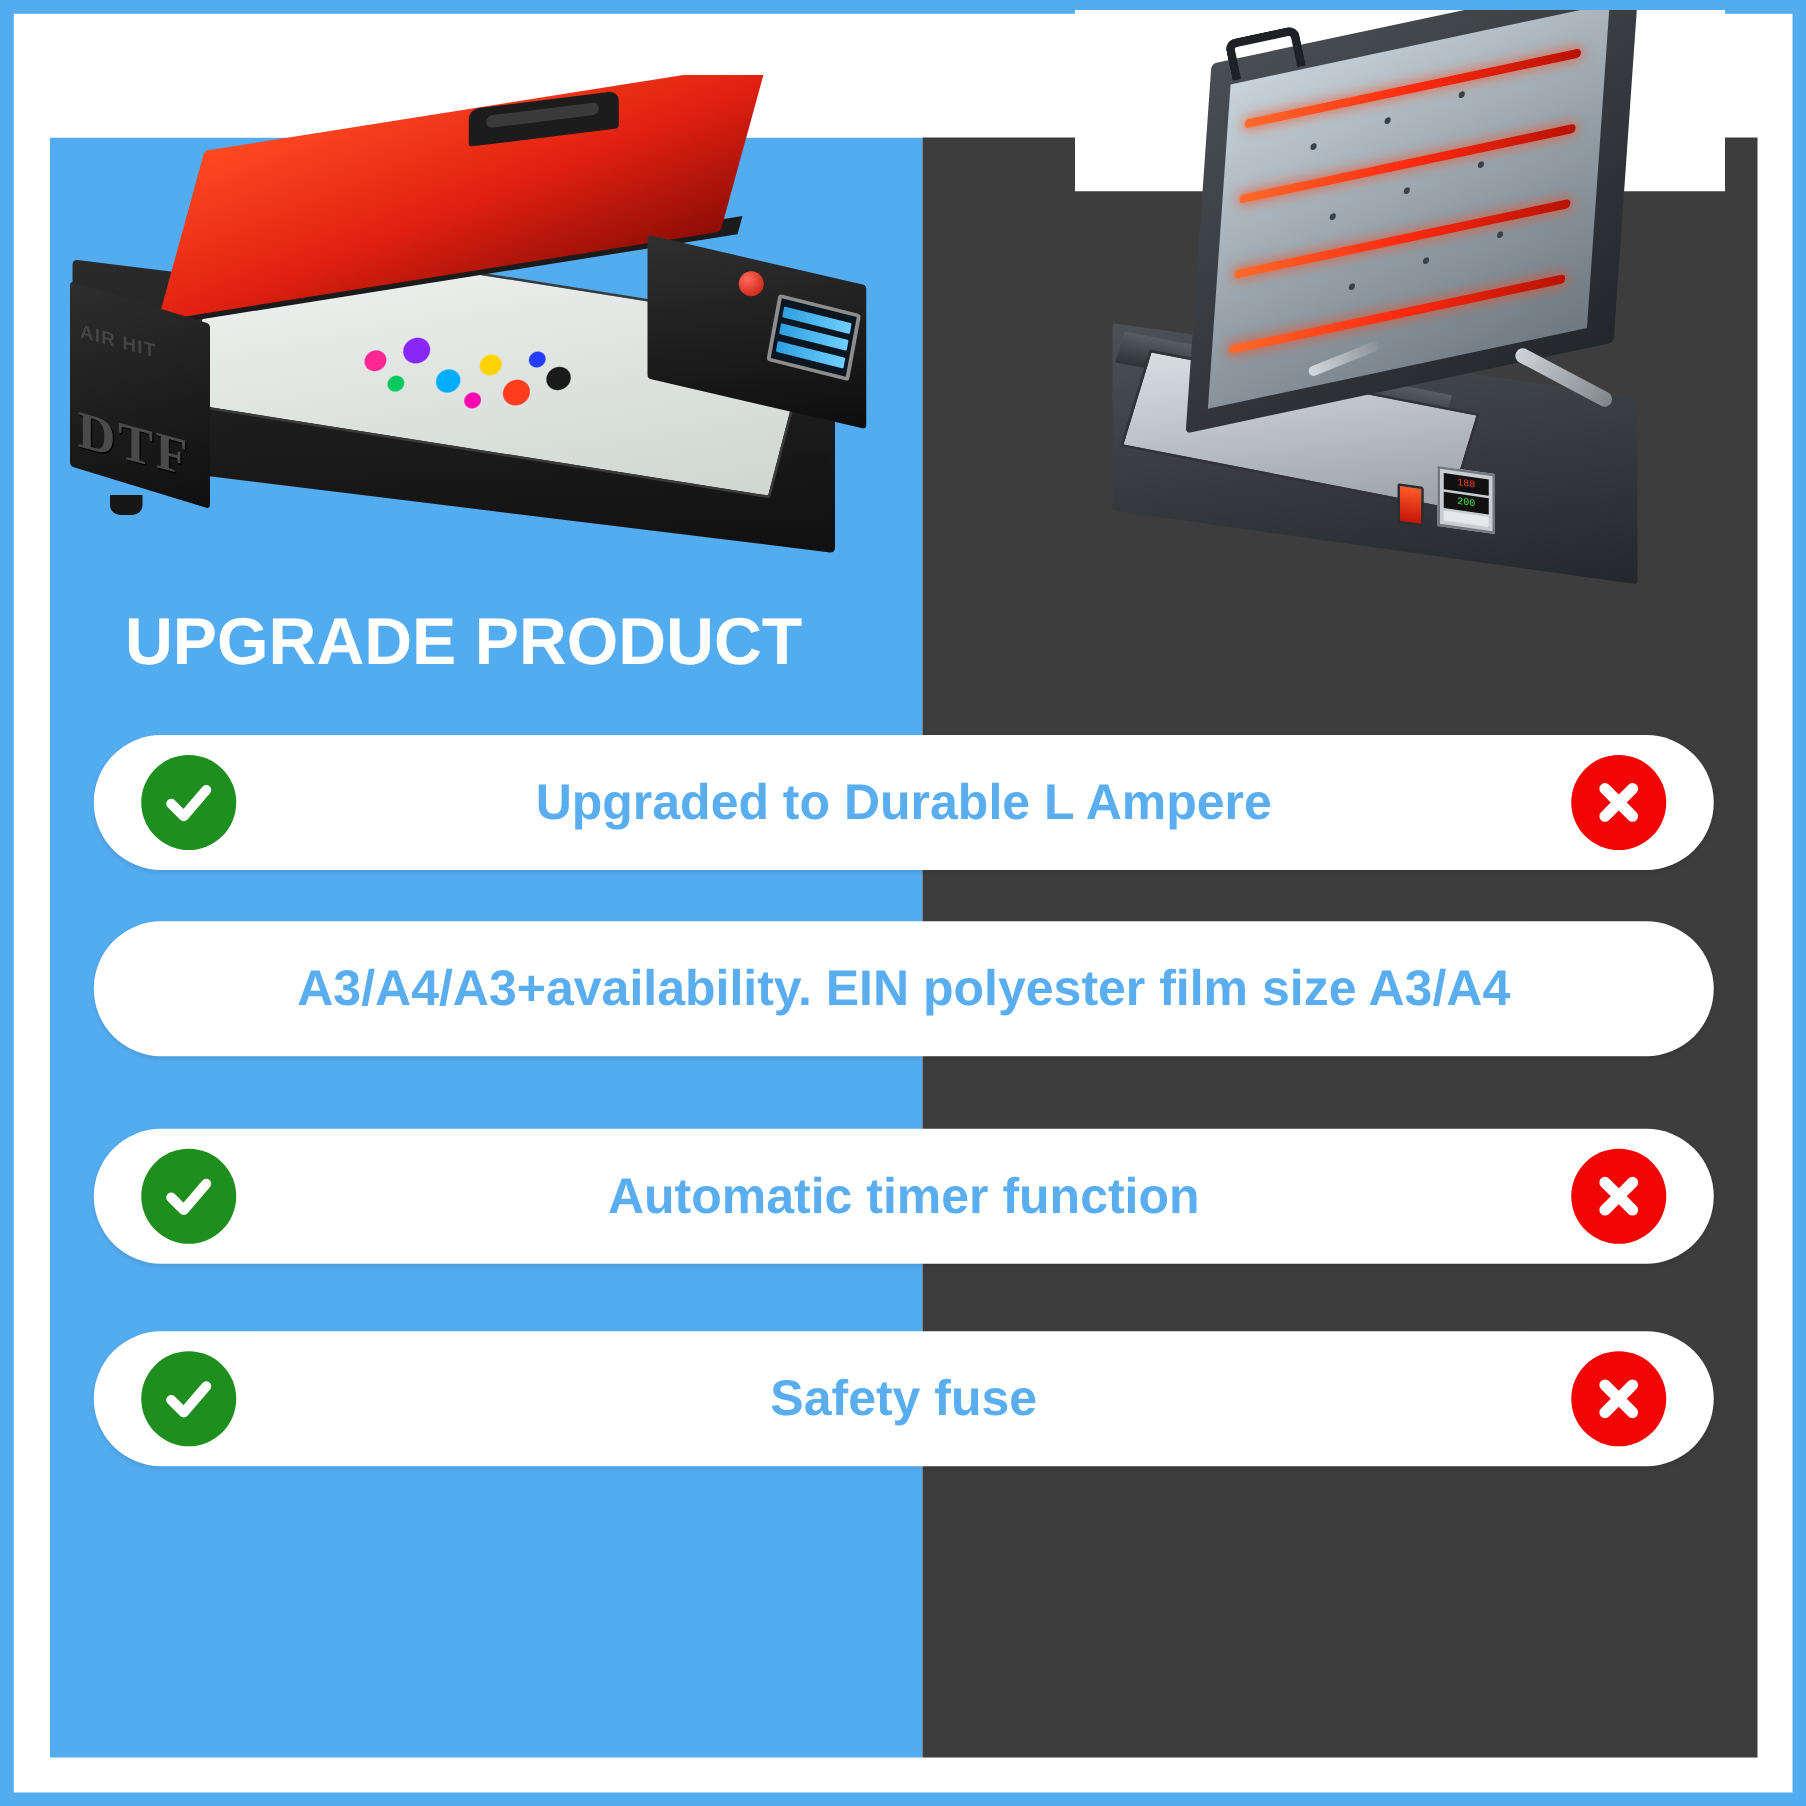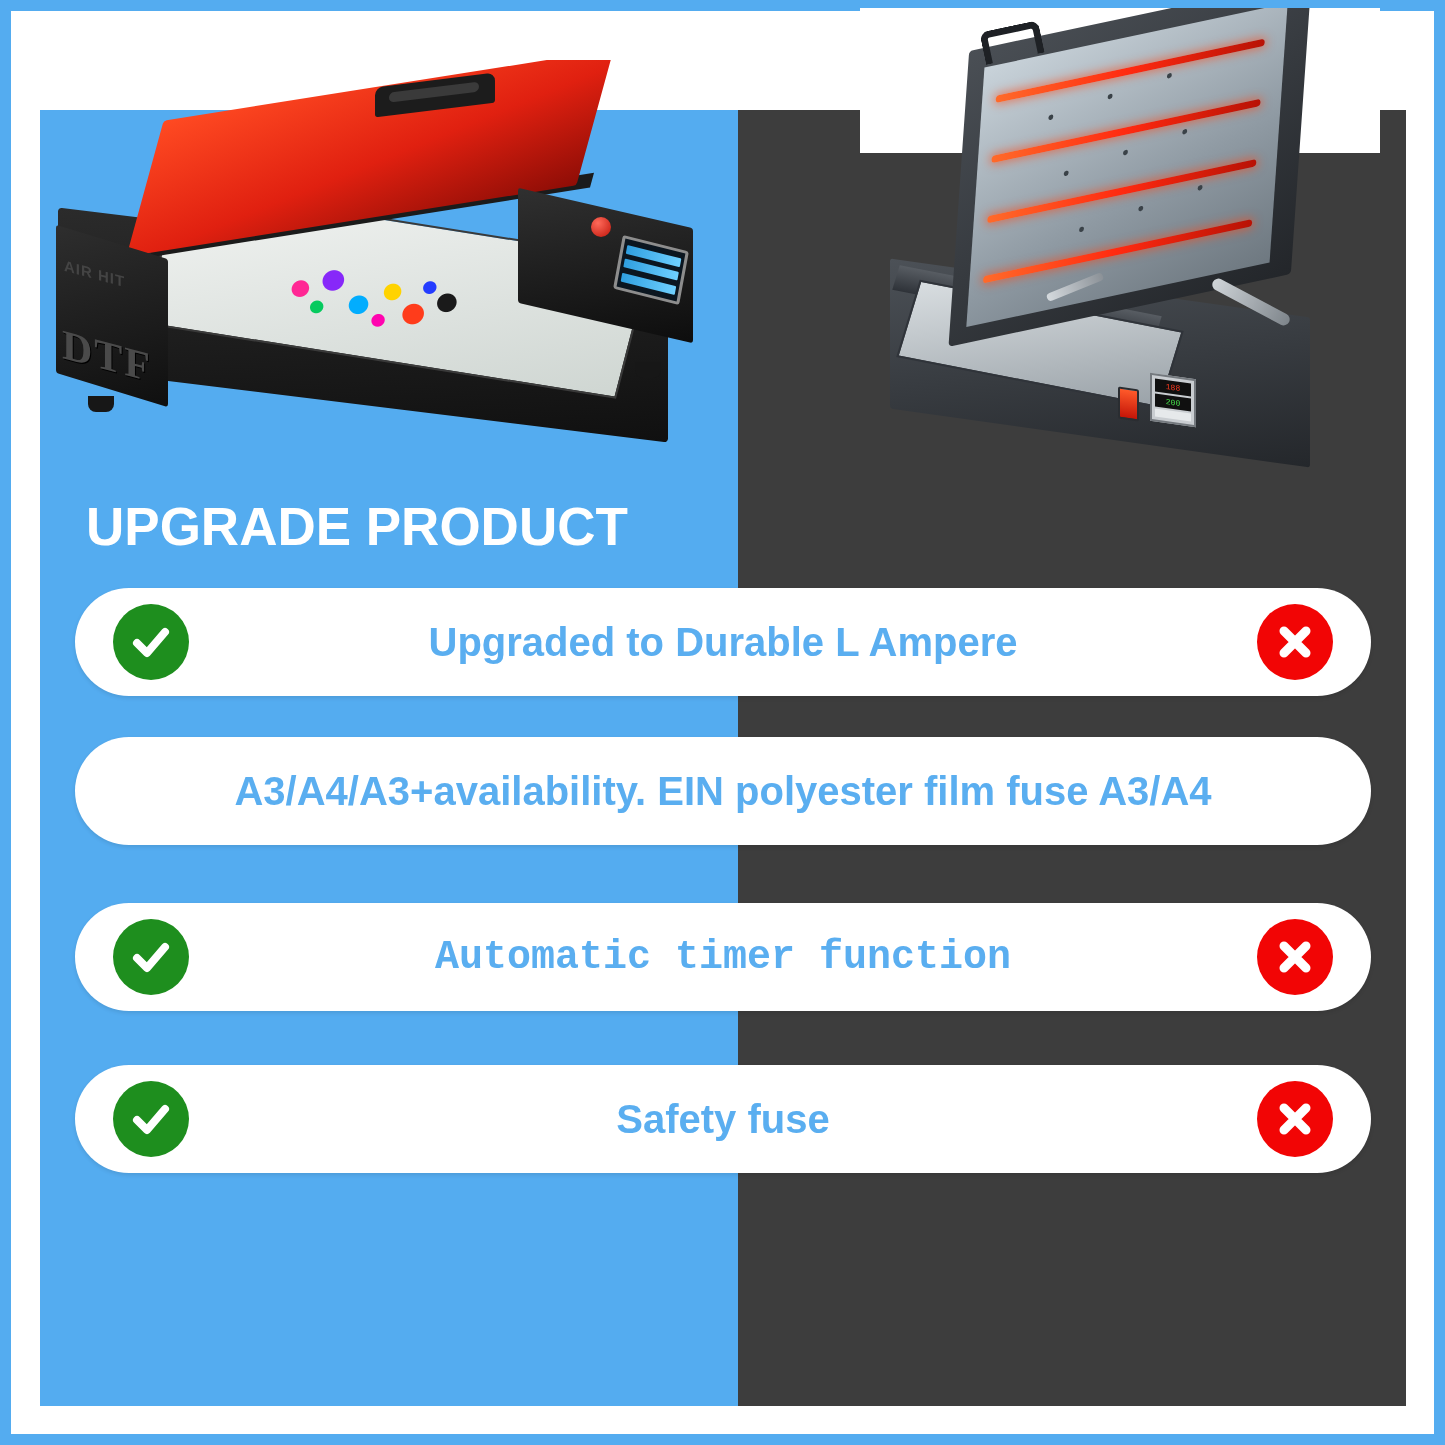--- a/index.html
+++ b/index.html
@@ -301,42 +301,41 @@
   
   .hdr {
     position: absolute;
     top: 487px;
     font-size: 53px;
     font-weight: bold;
     line-height: 1;
     white-space: nowrap;
   }
   .hdr-left {
-    left: 86px;
+    left: 100px;
     color: #ffffff;
-    margin-top: 13px;
   }
   .hdr-right {
     left: 752px;
     color: #8C8C8C;
   }
 
   
   .row {
     position: absolute;
     left: 75px;
     width: 1296px;
     height: 108px;
     background: #ffffff;
     border-radius: 54px;
     box-shadow: 0 2px 4px rgba(0,0,0,0.10);
   }
   .row-1 { top: 588px; }
   .row-2 { top: 737px; }
-  .row-3 { top: 903px; font-family: Liberation Mono, monospace; }
+  .row-3 { top: 903px; }
   .row-4 { top: 1065px; }
   .row-5 { top: 1229px; }
 
   .row-label {
     position: absolute;
     left: 0; right: 0; top: 0; bottom: 0;
     display: flex;
     align-items: center;
     justify-content: center;
     color: #5AAEF0;
@@ -451,21 +450,21 @@
     </div>
     <div class="row-label">Upgraded to Durable L Ampere</div>
     <div class="mark mark-cross">
       <svg width="42" height="42" viewBox="0 0 42 42" aria-hidden="true">
         <path d="M10 10 L32 32 M32 10 L10 32" fill="none" stroke="#ffffff" stroke-width="9" stroke-linecap="round"></path>
       </svg>
     </div>
   </div>
 
   <div class="row row-2">
-    <div class="row-label wide">A3/A4/A3+availability. EIN polyester film fuse A3/A4</div>
+    <div class="row-label wide">A3/A4/A3+availability. EIN polyester film size A3/A4</div>
   </div>
 
   <div class="row row-3">
     <div class="mark mark-check">
       <svg width="46" height="46" viewBox="0 0 46 46" aria-hidden="true">
         <path d="M9 24 L19 34 L37 13" fill="none" stroke="#ffffff" stroke-width="8" stroke-linecap="round" stroke-linejoin="round"></path>
       </svg>
     </div>
     <div class="row-label">Automatic timer function</div>
     <div class="mark mark-cross">

